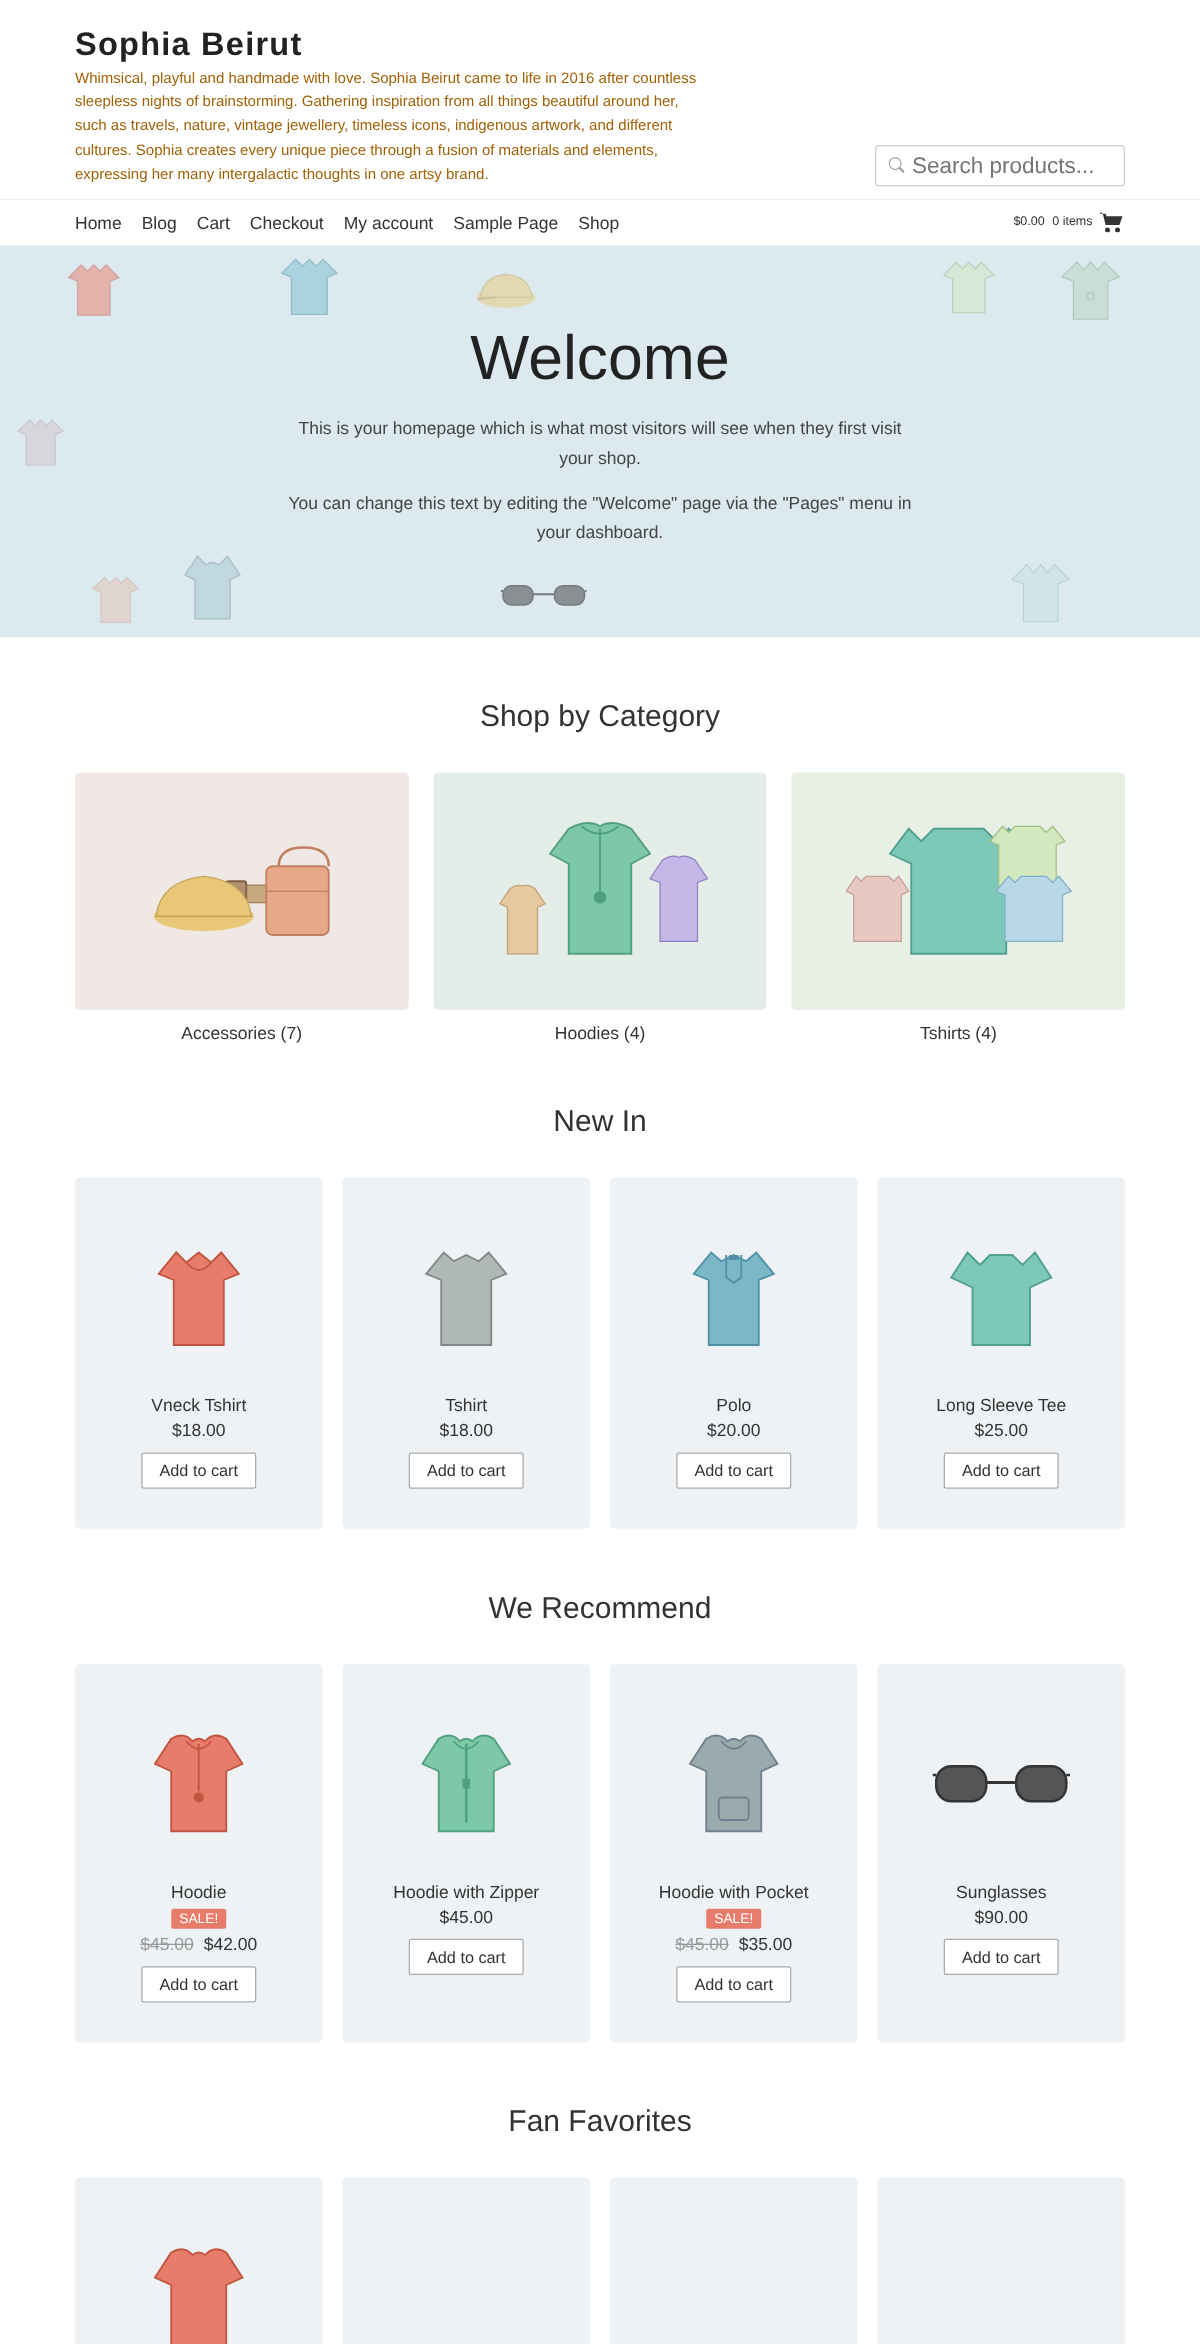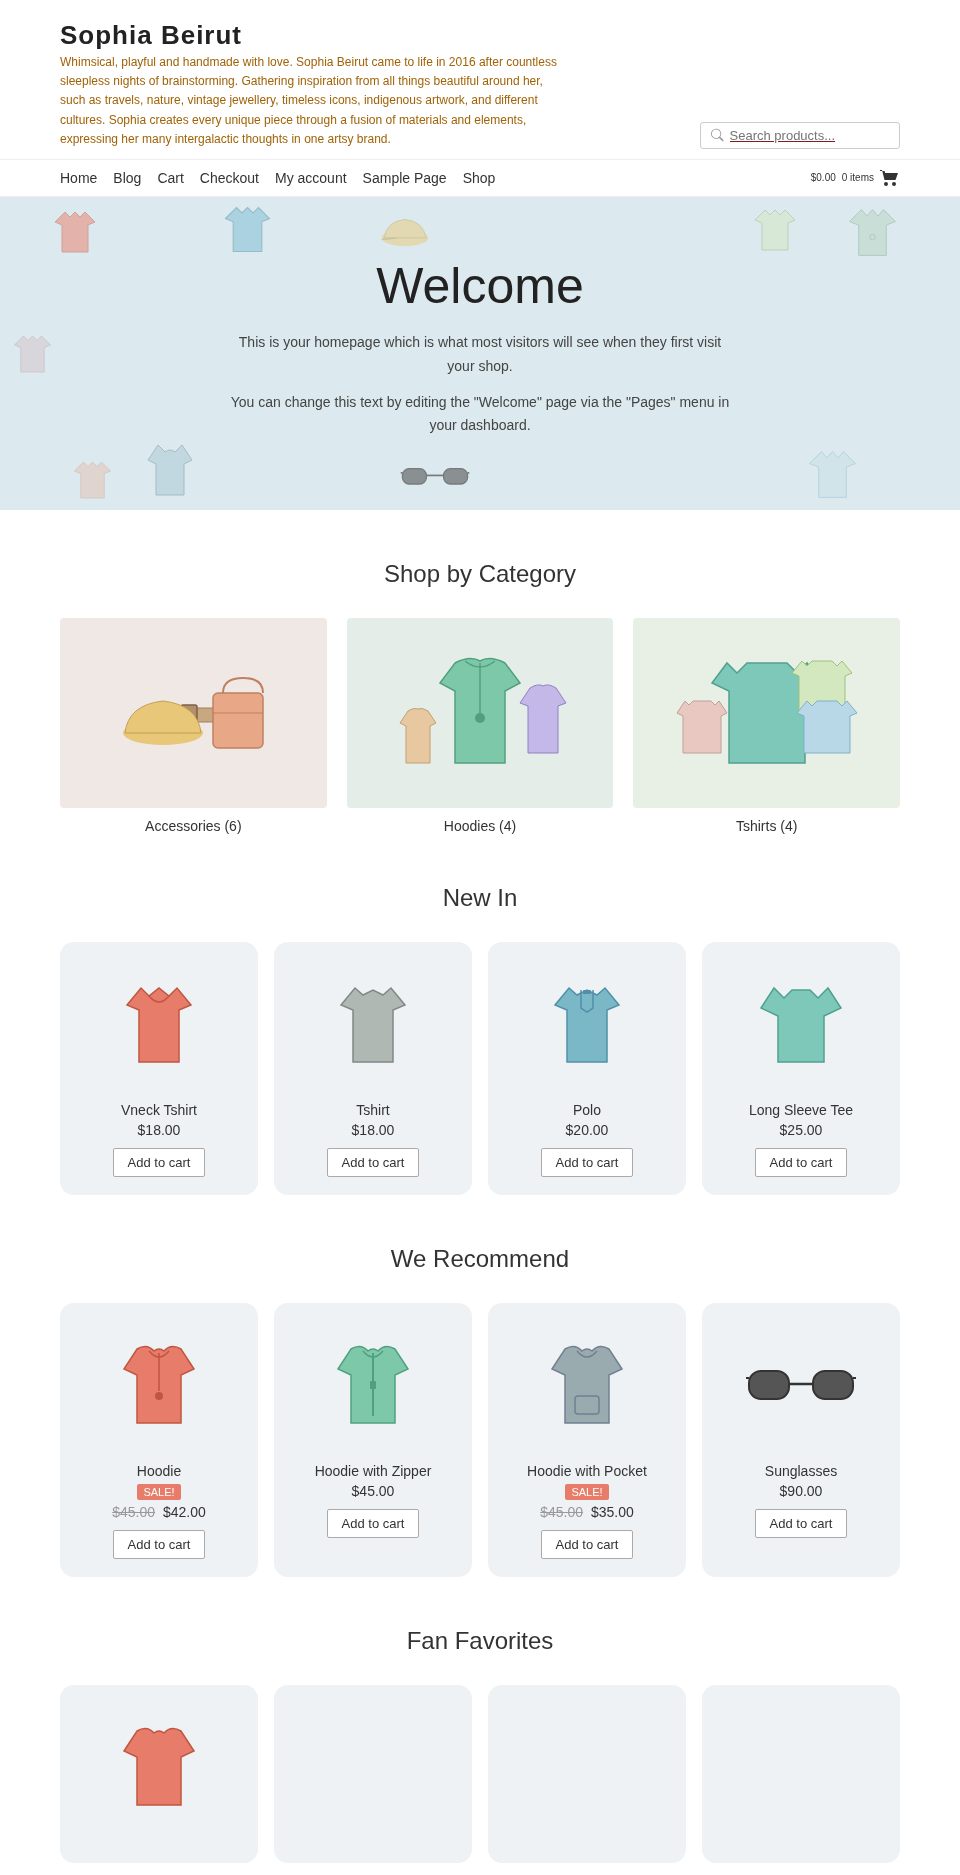--- a/index.html
+++ b/index.html
@@ -4,21 +4,21 @@
   <style>
     * { box-sizing: border-box; margin: 0; padding: 0; }
     body { font-family: Arial, sans-serif; font-size: 14px; color: #333; background: #fff; }
 
     
     .site-header { padding: 20px 60px 10px; }
     .site-branding h1 { font-size: 26px; font-weight: bold; color: #222; letter-spacing: 1px; }
     .site-branding p { font-size: 12px; color: #a16207; line-height: 1.6; max-width: 500px; margin-top: 2px; }
     .header-top { display: flex; justify-content: space-between; align-items: flex-end; }
     .search-box { display: flex; align-items: center; border: 1px solid #ccc; border-radius: 3px; padding: 5px 10px; width: 200px; background: #fff; }
-    .search-box input { border: none; outline: none; font-size: 13px; color: #7f1d1d; width: 100%; text-decoration: underline; }
+    .search-box input { border: none; outline: none; font-size: 18px; color: #737373; width: 100%; }
     .search-icon-svg { width: 14px; height: 14px; margin-right: 6px; fill: #999; }
 
     
     .site-nav { border-top: 1px solid #eee; border-bottom: 1px solid #eee; padding: 10px 60px; display: flex; align-items: center; justify-content: space-between; }
     .nav-links { display: flex; gap: 16px; }
     .nav-links a { text-decoration: none; color: #333; font-size: 14px; }
     .cart-info { display: flex; align-items: center; gap: 6px; font-size: 10px; color: #333; }
     .cart-icon-svg { width: 20px; height: 16px; fill: #333; }
 
     
@@ -34,21 +34,21 @@
     .category-grid { display: flex; gap: 20px; padding: 0 60px; margin-bottom: 40px; }
     .category-item { flex: 1; text-align: center; cursor: pointer; }
     .category-img { width: 100%; height: 190px; background: #e8eff2; border-radius: 4px; overflow: hidden; display: flex; align-items: center; justify-content: center; }
     .category-img.accessories { background: #f0e8e4; }
     .category-img.hoodies { background: #e4ede8; }
     .category-img.tshirts { background: #e8efe4; }
     .category-label { margin-top: 10px; font-size: 14px; color: #333; }
 
     
     .product-grid { display: flex; gap: 16px; padding: 0 60px; margin-bottom: 20px; }
-    .product-card { flex: 1; background: #eef2f4; border-radius: 14px; padding: 18px; text-align: center; }
+    .product-card { flex: 1; background: #eef2f4; border-radius: 4px; padding: 32px; text-align: center; }
     .product-img { width: 100%; height: 130px; display: flex; align-items: center; justify-content: center; margin-bottom: 12px; }
     .product-name { font-size: 14px; color: #333; margin-bottom: 4px; }
     .product-price { font-size: 14px; color: #333; margin-bottom: 10px; }
     .product-price .original { text-decoration: line-through; color: #999; margin-right: 4px; }
     .sale-badge { display: inline-block; background: #e87c6a; color: #fff; font-size: 11px; padding: 2px 6px; border-radius: 2px; margin-bottom: 4px; }
     .add-to-cart-btn { display: inline-block; border: 1px solid #aaa; background: #fff; padding: 6px 14px; font-size: 13px; cursor: pointer; border-radius: 2px; color: #333; }
 
     
     .bottom-spacer { height: 40px; }
   </style>
@@ -151,21 +151,21 @@
           <rect x="88" y="72" width="16" height="20" rx="2" fill="#b09070" stroke="#806040" stroke-width="1.5"></rect>
 
           <ellipse cx="70" cy="100" rx="40" ry="12" fill="#e8c878"></ellipse>
           <path d="M32 100 Q35 72 70 68 Q105 72 108 100 Z" fill="#e8c878" stroke="#c0a050" stroke-width="1"></path>
 
           <rect x="120" y="60" width="50" height="55" rx="5" fill="#e8a888" stroke="#c08060" stroke-width="1.5"></rect>
           <path d="M130 60 Q130 45 150 45 Q170 45 170 60" fill="none" stroke="#c08060" stroke-width="2"></path>
           <line x1="120" y1="80" x2="170" y2="80" stroke="#c08060" stroke-width="1"></line>
         </svg>
       </div>
-      <div class="category-label">Accessories (6)</div>
+      <div class="category-label">Accessories (7)</div>
     </div>
 
     <div class="category-item">
       <div class="category-img hoodies">
         <svg width="200" height="160" viewBox="0 0 200 160">
 
           <path d="M60 50 L75 30 Q90 22 100 28 Q110 22 125 30 L140 50 L125 58 L125 130 L75 130 L75 58 Z" fill="#7dc8a8" stroke="#50a080" stroke-width="1.5"></path>
           <path d="M85 28 Q100 40 115 28" fill="none" stroke="#50a080" stroke-width="1.5"></path>
           <line x1="100" y1="30" x2="100" y2="80" stroke="#50a080" stroke-width="1.5"></line>
           <circle cx="100" cy="85" r="5" fill="#50a080"></circle>

